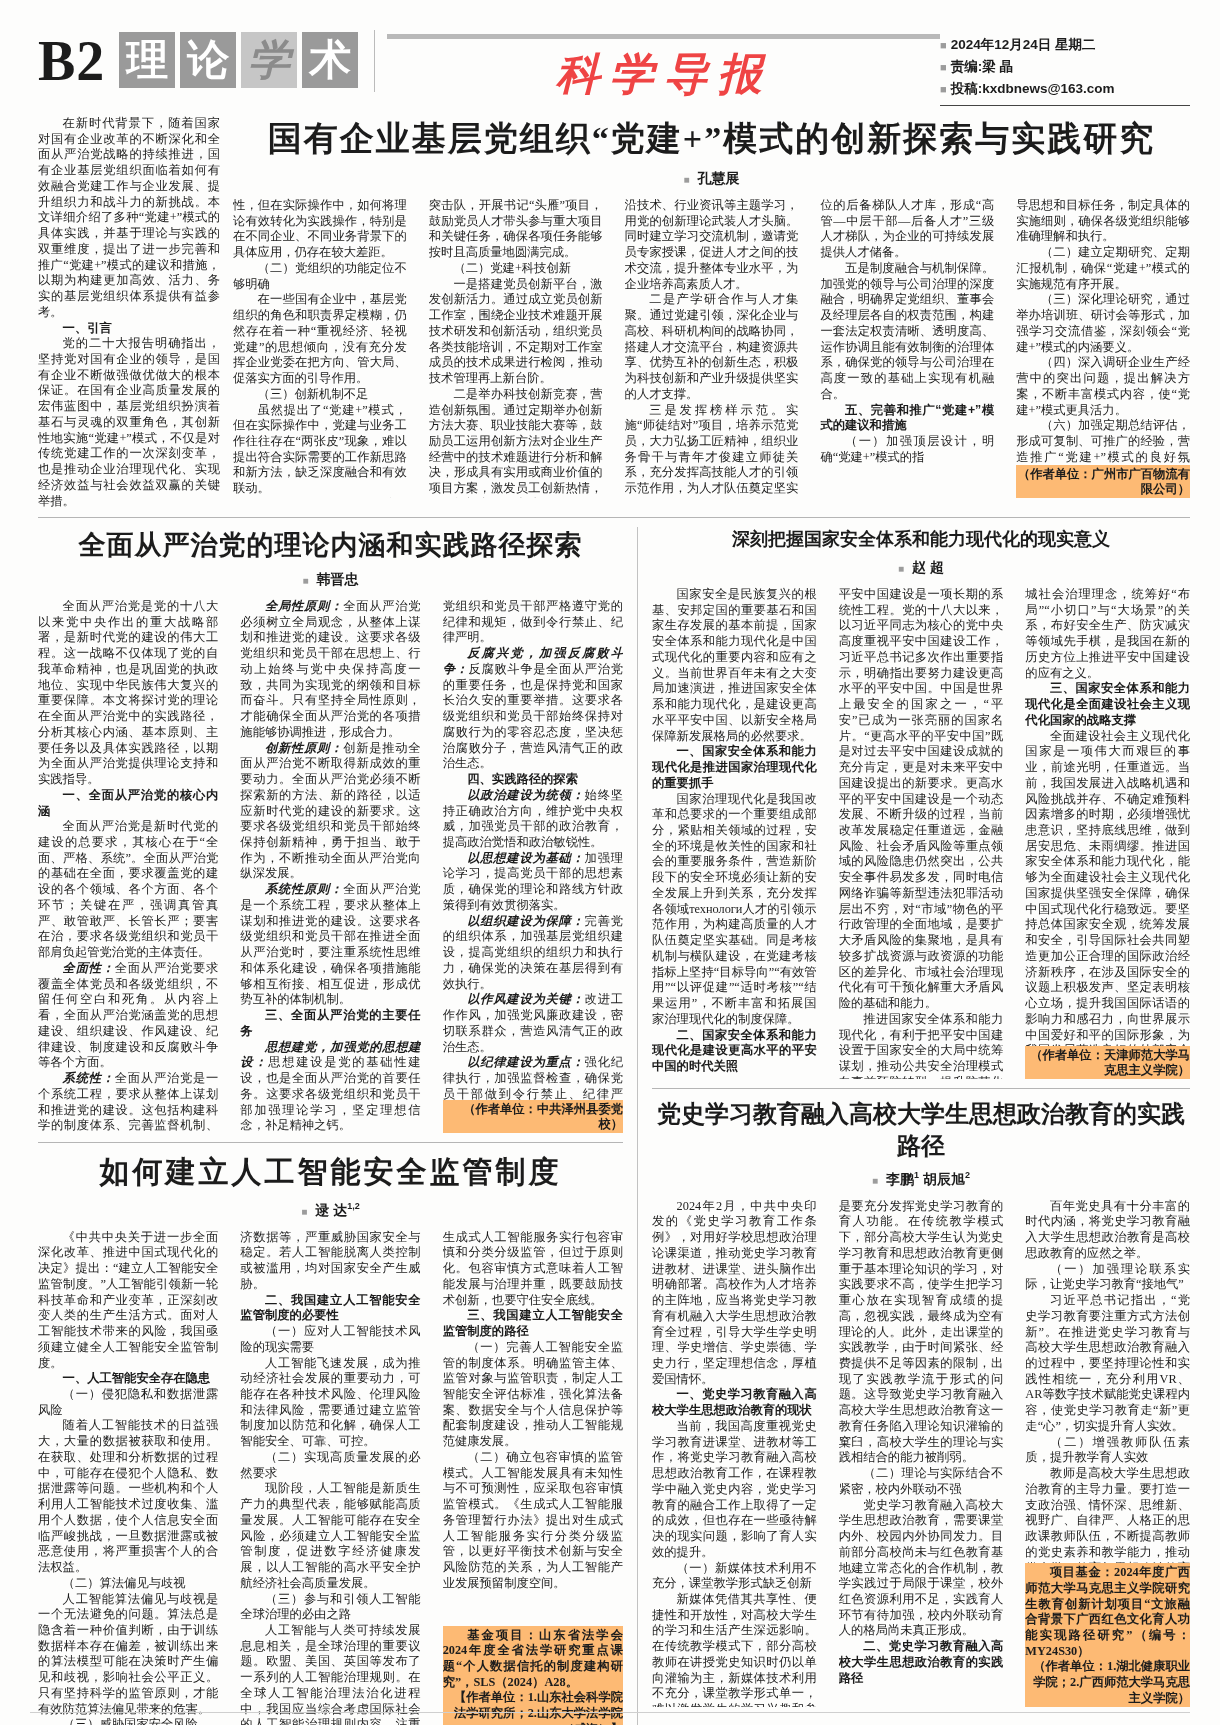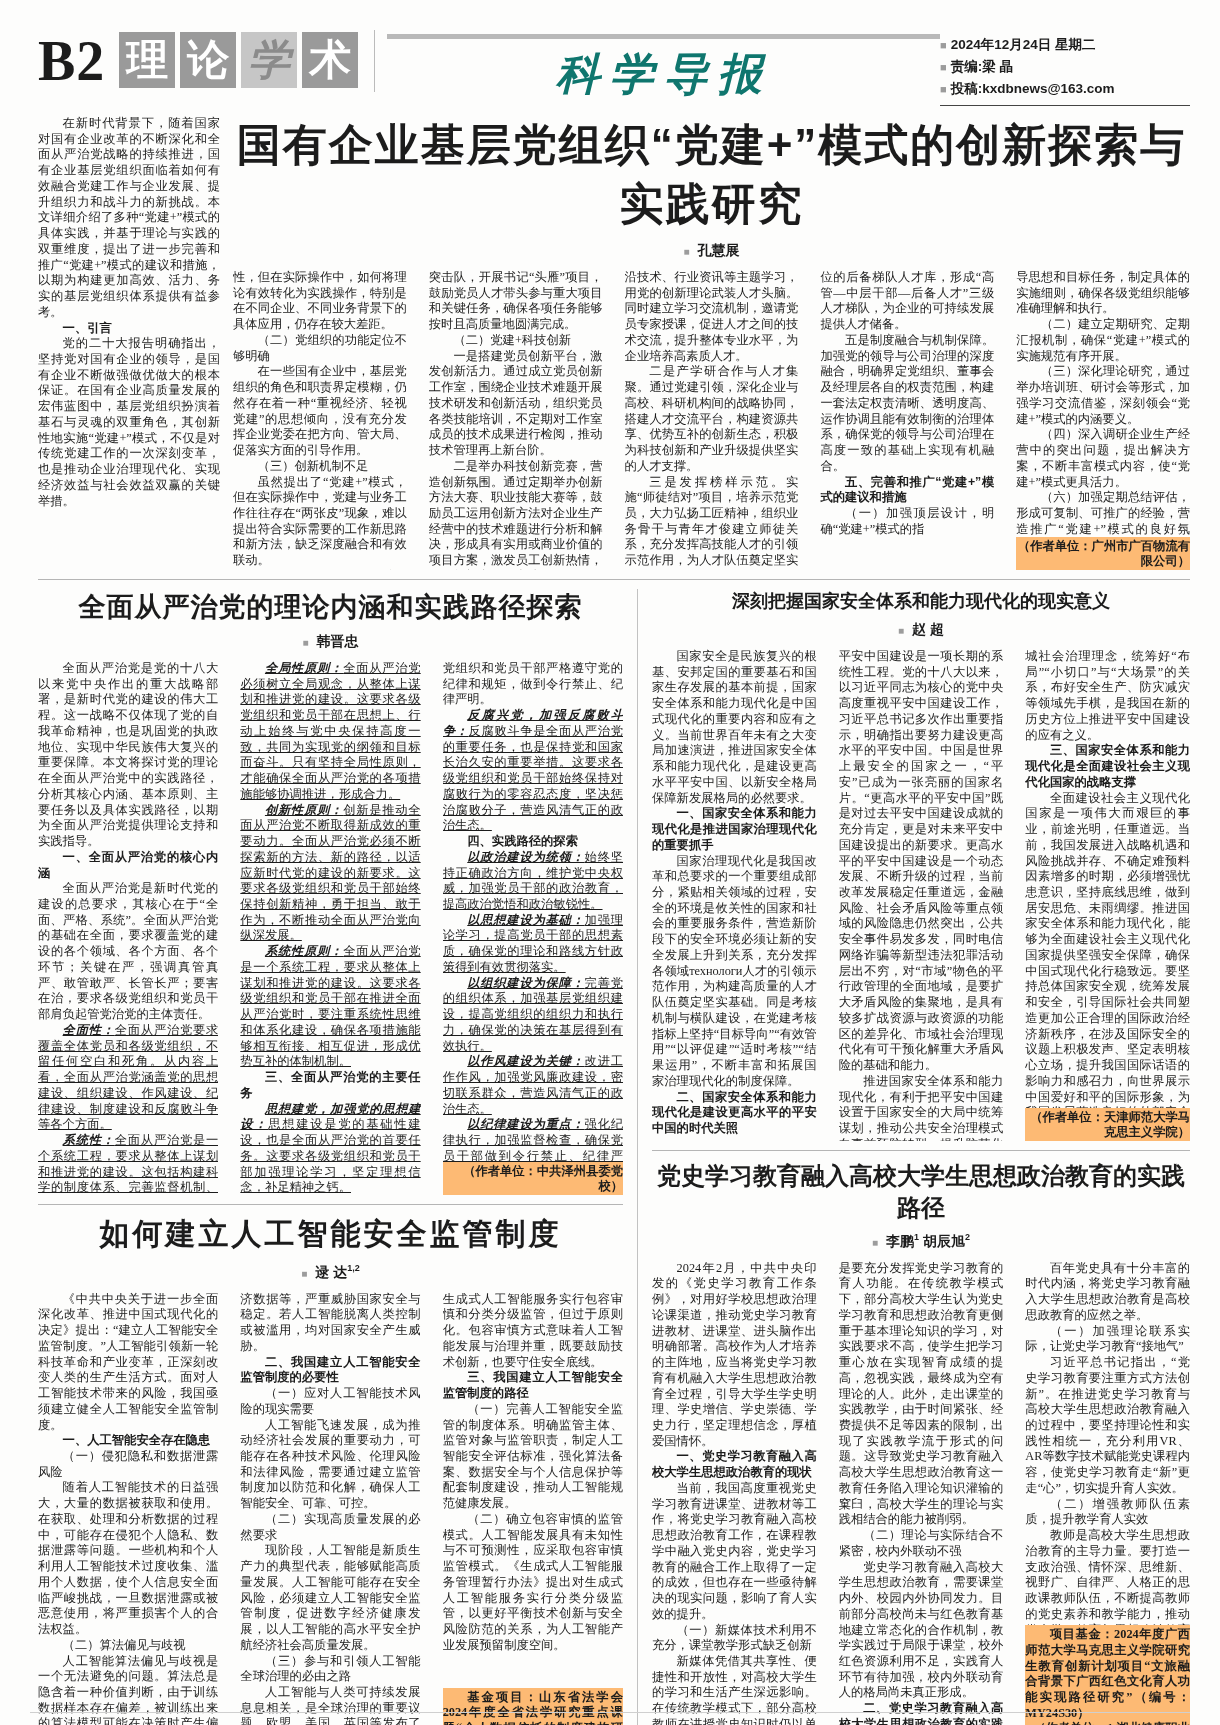--- a/index.html
+++ b/index.html
@@ -10,51 +10,51 @@
   
   .hdr{display:flex;align-items:flex-start;height:84px;}
   .b2{font-family:"Liberation Serif",serif;font-weight:bold;font-size:56px;line-height:70px;letter-spacing:1px;}
   .tiles{display:flex;gap:5px;margin-left:14px;margin-top:6px;}
   .tile{width:56px;height:56px;background:#9a9a9a;color:#fff;font-family:"Liberation Sans",sans-serif;
         font-weight:bold;font-size:42px;line-height:56px;text-align:center;}
   .tile.light{background:#c6c6c6;color:#8b8b8b;font-style:italic;}
   .hdr-vrule{width:1px;height:62px;background:#bbb;margin:4px 12px 0 16px;}
   .masthead-wrap{flex:1;text-align:center;padding-top:8px;}
   .topbar{height:5px;background:#b9b9b9;margin-bottom:6px;}
-  .masthead{font-size:44px;color:#0f766e;font-style:italic;font-weight:bold;letter-spacing:10px;
+  .masthead{font-size:44px;color:#ef4444;font-style:italic;font-weight:bold;letter-spacing:10px;
             font-family:"Liberation Serif",serif;}
   .info{width:250px;font-family:"Liberation Sans",sans-serif;font-size:13.5px;font-weight:bold;
         line-height:21px;border-bottom:1px solid #444;padding:6px 0 5px 0;margin-top:2px;}
   .sq{color:#9c9c9c;font-size:11px;margin-right:4px;}
 
   
   .h1{font-family:"Liberation Sans",sans-serif;font-weight:bold;text-align:center;margin:0;}
   .byline{text-align:center;font-size:14px;font-weight:bold;margin:8px 0 10px 0;font-family:"Liberation Sans",sans-serif;}
   .byline .sq{font-size:10px;}
   .sup{font-size:9px;vertical-align:super;}
   .cols{display:flex;gap:22px;}
   .col{flex:1;overflow:hidden;position:relative;}
   .col p{margin:0;font-size:12.3px;line-height:1.28;text-align:justify;}
   .pb{text-indent:2em;}
   .pc{text-indent:0;}
   .ph{text-indent:2em;font-weight:bold;font-family:"Liberation Sans",sans-serif;}
-  .pl{text-indent:2em;text-decoration:underline;}
+  .pl{text-indent:2em;}
   .pl b{font-style:italic;}
   .tail{position:absolute;bottom:0;left:0;right:0;background:#fdba74;padding-top:2px;}
   .tail p{font-weight:bold;}
   .tail p.right{text-align:right;text-indent:0;}
   .tail p.just{text-indent:2em;}
 
   .rule{border:none;border-top:1px solid #b5b5b5;margin:9px 0;}
 
   
   .a1{display:flex;gap:13px;margin-top:6px;}
   .a1-lead{width:182px;flex:none;height:392px;}
   .a1-right{flex:1;}
-  .a1 .h1{font-size:44px;letter-spacing:2px;}
+  .a1 .h1{font-size:34px;letter-spacing:2px;font-family:Liberation Serif, serif;}
   .a1-cols{height:300px;}
 
   
   .band{display:flex;margin-top:2px;}
   .stack-l{width:585px;flex:none;}
   .stack-r{flex:1;border-left:1px solid #c2c2c2;padding-left:14px;margin-left:14px;}
   .a2 .h1{font-size:27px;letter-spacing:1px;}
   .a2-cols{height:534px;}
   .a3 .h1{font-size:18px;}
   .a3-cols{height:492px;}

